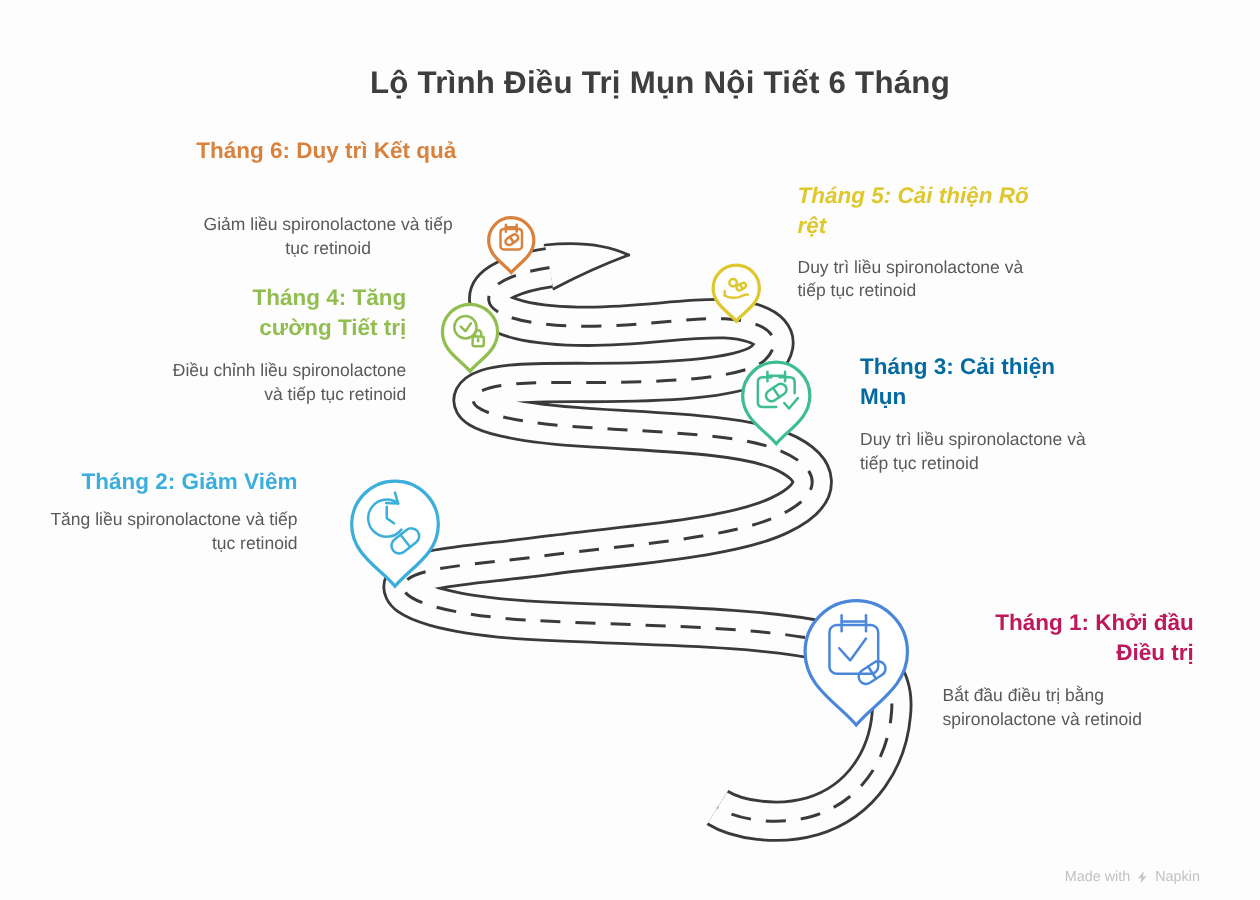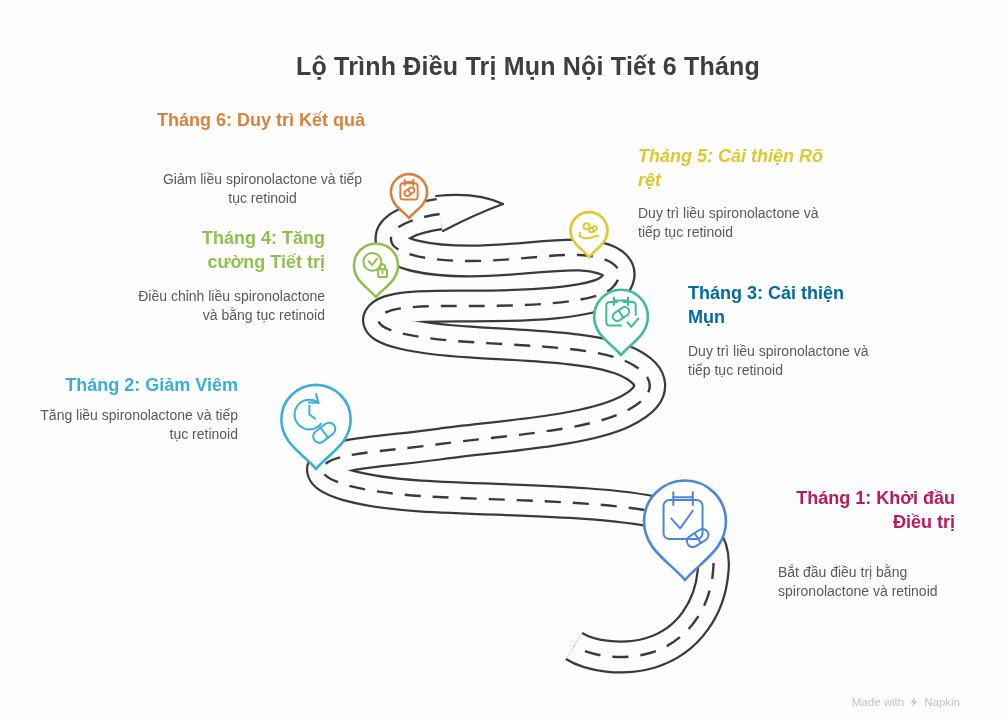--- a/index.html
+++ b/index.html
@@ -19,21 +19,21 @@
   .d6{top:170px;left:160px;width:205px;text-align:center;}
   .t5{top:144px;left:638px;width:185px;}
   .d5{top:204px;left:638px;width:200px;}
   .t4{top:226px;left:170px;width:155px;}
   .d4{top:287px;left:129px;width:196px;}
   .t3{top:281px;left:688px;width:185px;}
   .d3{top:342px;left:688px;width:200px;}
   .t2{top:373px;left:38px;width:200px;}
   .d2{top:406px;left:28px;width:210px;}
   .t1{top:486px;left:770px;width:185px;}
-  .d1{top:547px;left:778px;width:205px;margin-top:16px;}
+  .d1{top:547px;left:754px;width:205px;}
 
   .scene{position:absolute;top:0;left:0;}
   .road-outer{fill:none;stroke:currentColor;stroke-width:33;}
   .road-inner{fill:none;stroke:#fdfdfd;stroke-width:28.5;}
   .road-dash{fill:none;stroke:currentColor;stroke-width:2.4;stroke-dasharray:16 12;}
   .taper-fill{fill:#fdfdfd;stroke:none;}
   .taper-edge{fill:none;stroke:currentColor;stroke-width:2.2;stroke-linecap:round;}
 
   .pin-body{fill:#ffffff;stroke:currentColor;stroke-width:2.6;}
   .pin .icon *{fill:none;stroke:currentColor;stroke-width:2;stroke-linecap:round;stroke-linejoin:round;}
@@ -195,21 +195,21 @@
     </g>
   </svg>
 
   <div class="m-title ra t6" style="color: rgb(217, 130, 62);">Tháng 6: Duy trì Kết quả</div>
   <div class="m-desc  ra d6">Giảm liều spironolactone và tiếp tục retinoid</div>
 
   <div class="m-title la t5" style="color: rgb(223, 199, 47); font-style: italic;">Tháng 5: Cải thiện Rõ rệt</div>
   <div class="m-desc  la d5">Duy trì liều spironolactone và tiếp tục retinoid</div>
 
   <div class="m-title ra t4" style="color: rgb(146, 190, 81);">Tháng 4: Tăng cường Tiết trị</div>
-  <div class="m-desc  ra d4">Điều chỉnh liều spironolactone và bằng tục retinoid</div>
+  <div class="m-desc  ra d4">Điều chỉnh liều spironolactone và tiếp tục retinoid</div>
 
   <div class="m-title la t3" style="color: #0369a1;">Tháng 3: Cải thiện Mụn</div>
   <div class="m-desc  la d3">Duy trì liều spironolactone và tiếp tục retinoid</div>
 
   <div class="m-title ra t2" style="color: rgb(59, 174, 219);">Tháng 2: Giảm Viêm</div>
   <div class="m-desc  ra d2">Tăng liều spironolactone và tiếp tục retinoid</div>
 
   <div class="m-title la t1" style="color: #be185d; text-align: right;">Tháng 1: Khởi đầu Điều trị</div>
   <div class="m-desc  la d1">Bắt đầu điều trị bằng spironolactone và retinoid</div>
 

